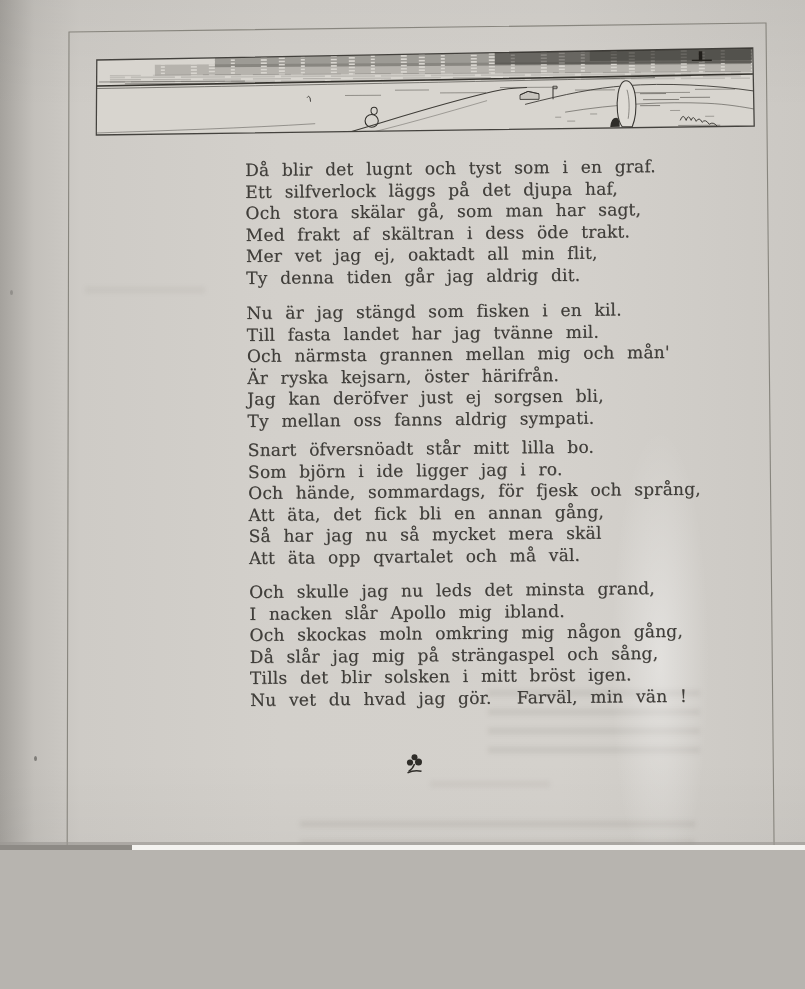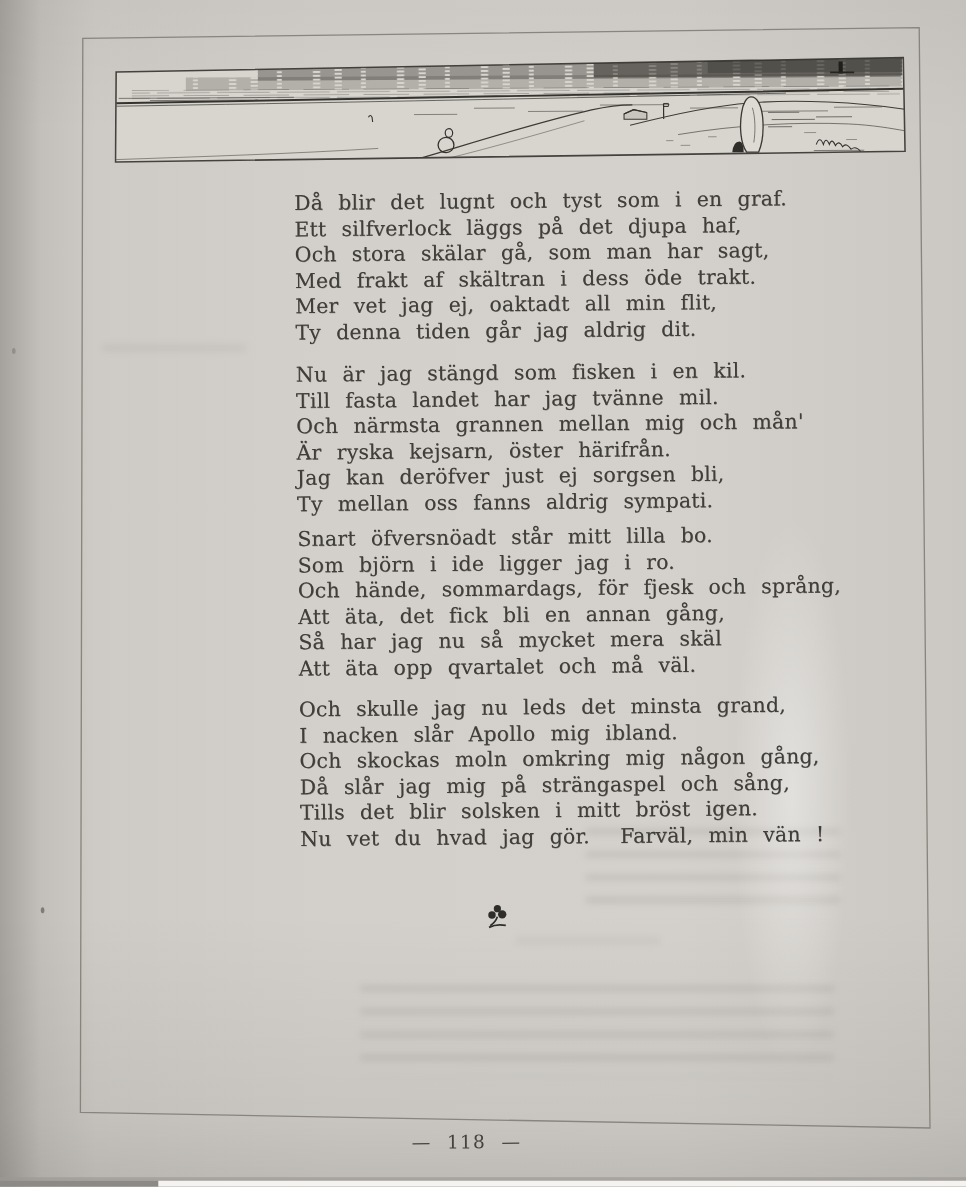--- a/index.html
+++ b/index.html
@@ -4,21 +4,21 @@
 <style>
   html, body { margin: 0; padding: 0; }
   body {
     width: 805px; height: 989px;
     overflow: hidden;
     font-family: "DejaVu Serif", serif;
     background: #b7b4af;
   }
   .scan {
     position: relative;
-    width: 805px; height: 989px;
+    width: 805px; height: 850px;
     background:
       linear-gradient(180deg, rgba(0,0,0,0.035) 0, rgba(0,0,0,0) 110px, rgba(0,0,0,0) 760px, rgba(0,0,0,0.05) 930px, rgba(0,0,0,0.10) 985px),
       linear-gradient(90deg, #a5a29d 0px, #c3c0bb 34px, #cecbc6 80px, #d3d0cb 280px, #d4d1cc 560px, #cbc8c3 805px);
     overflow: hidden;
   }
   
   .sheen {
     position: absolute; left: 590px; top: 330px; width: 140px; height: 660px;
     background: radial-gradient(ellipse 70px 330px at center, rgba(255,255,255,0.38), rgba(255,255,255,0) 70%);
     pointer-events: none;

